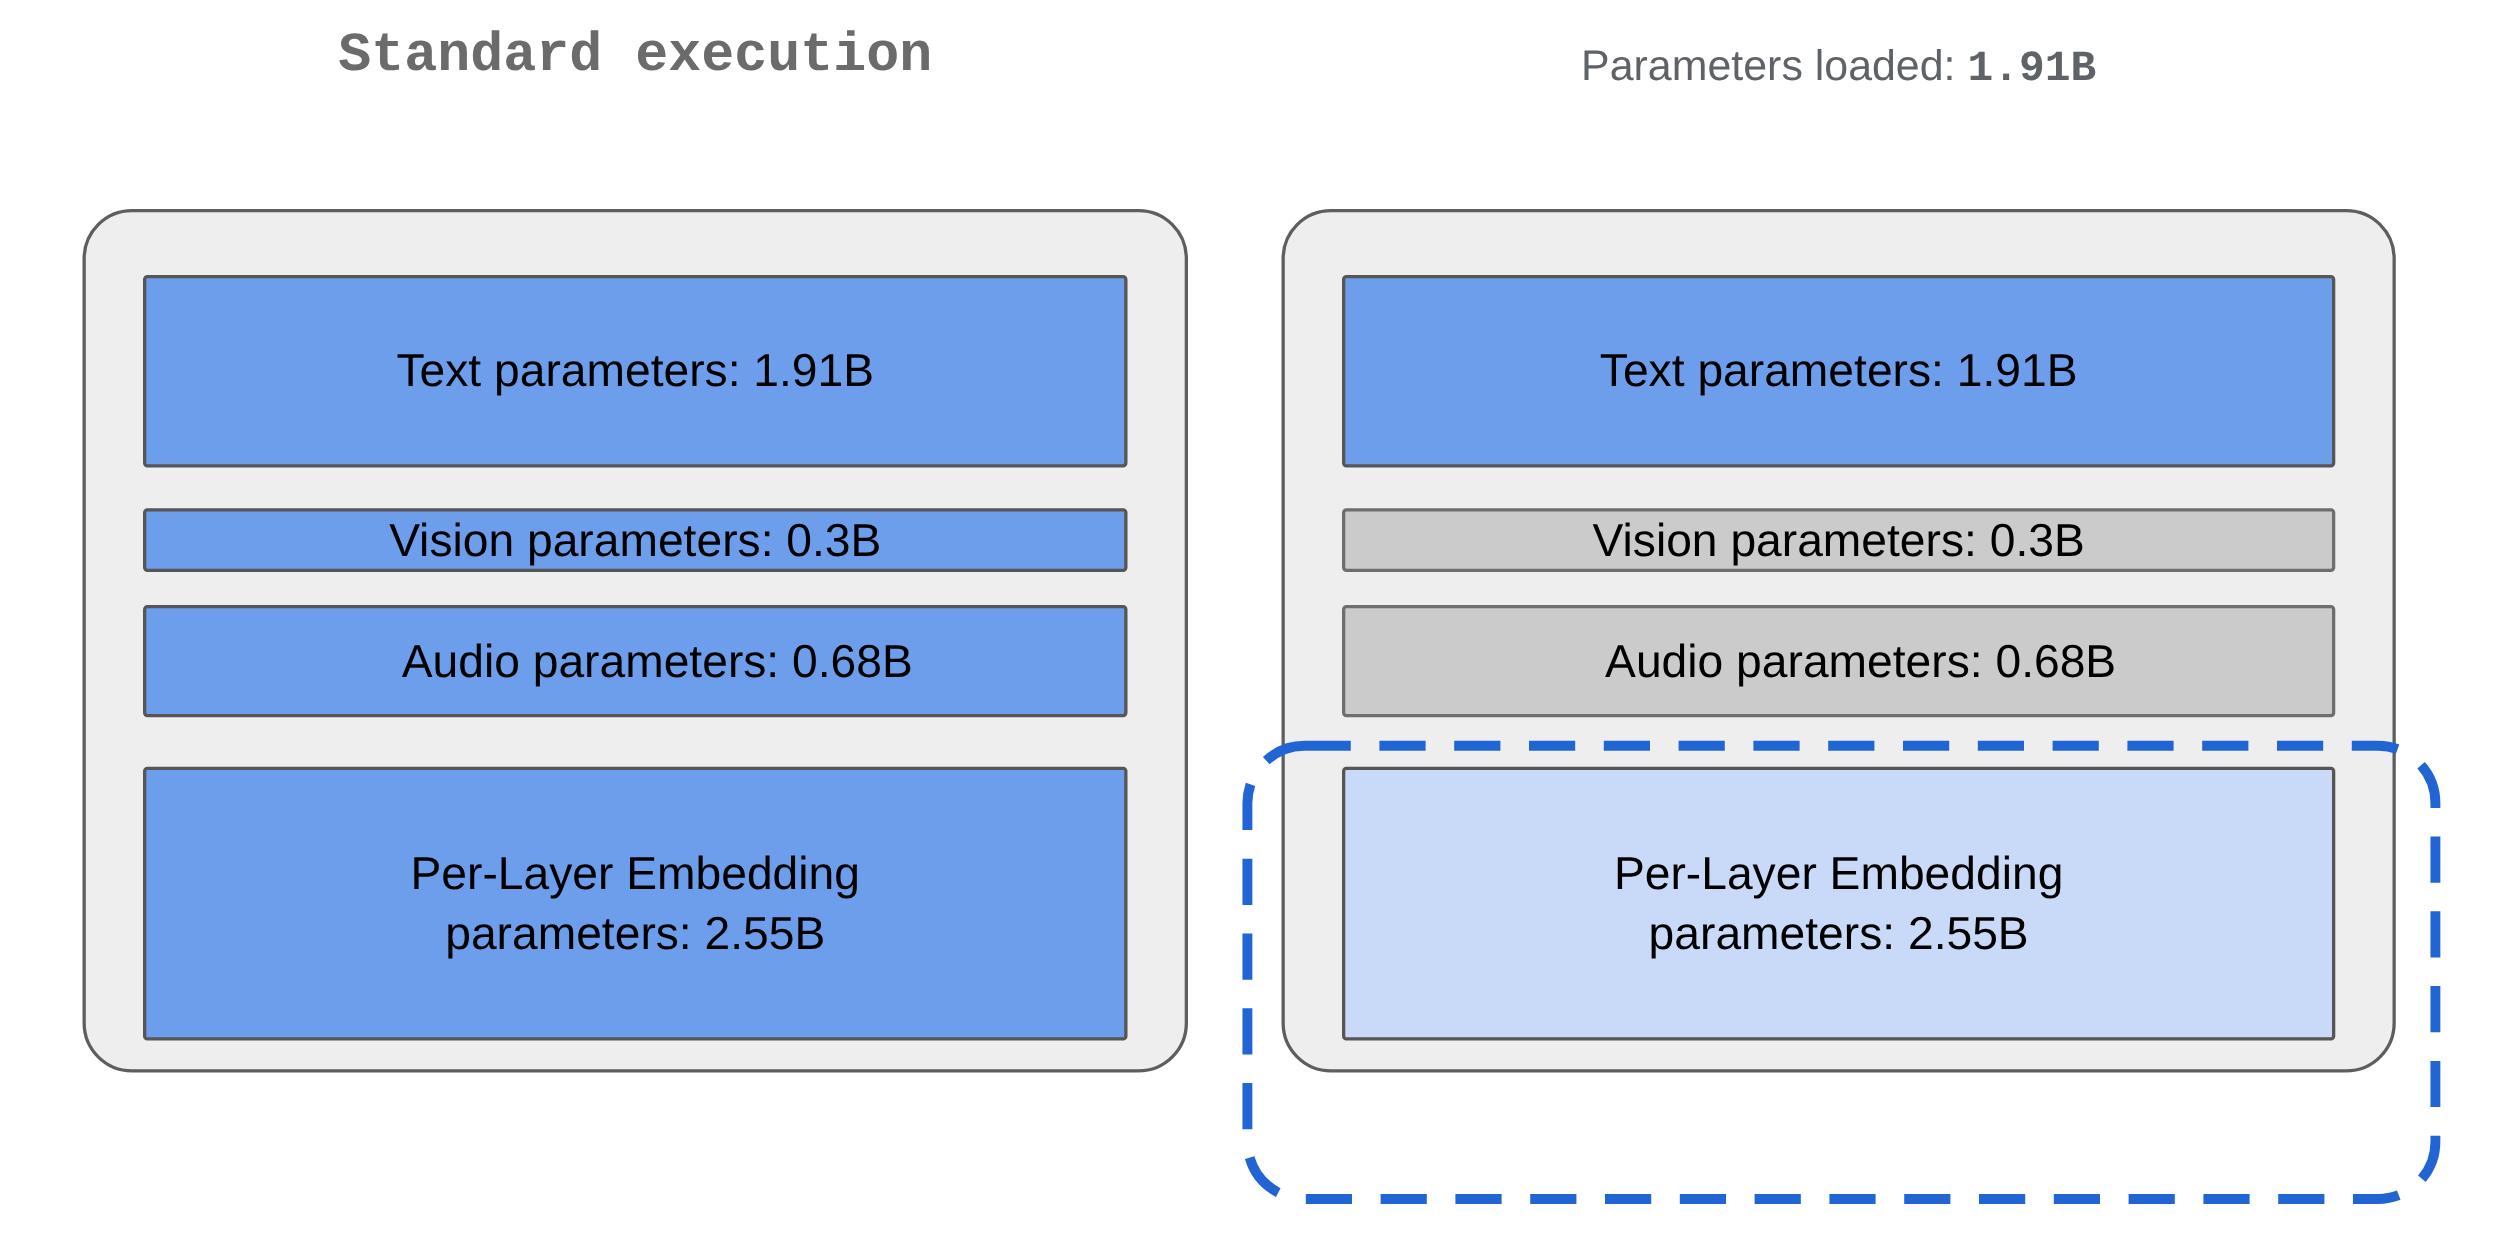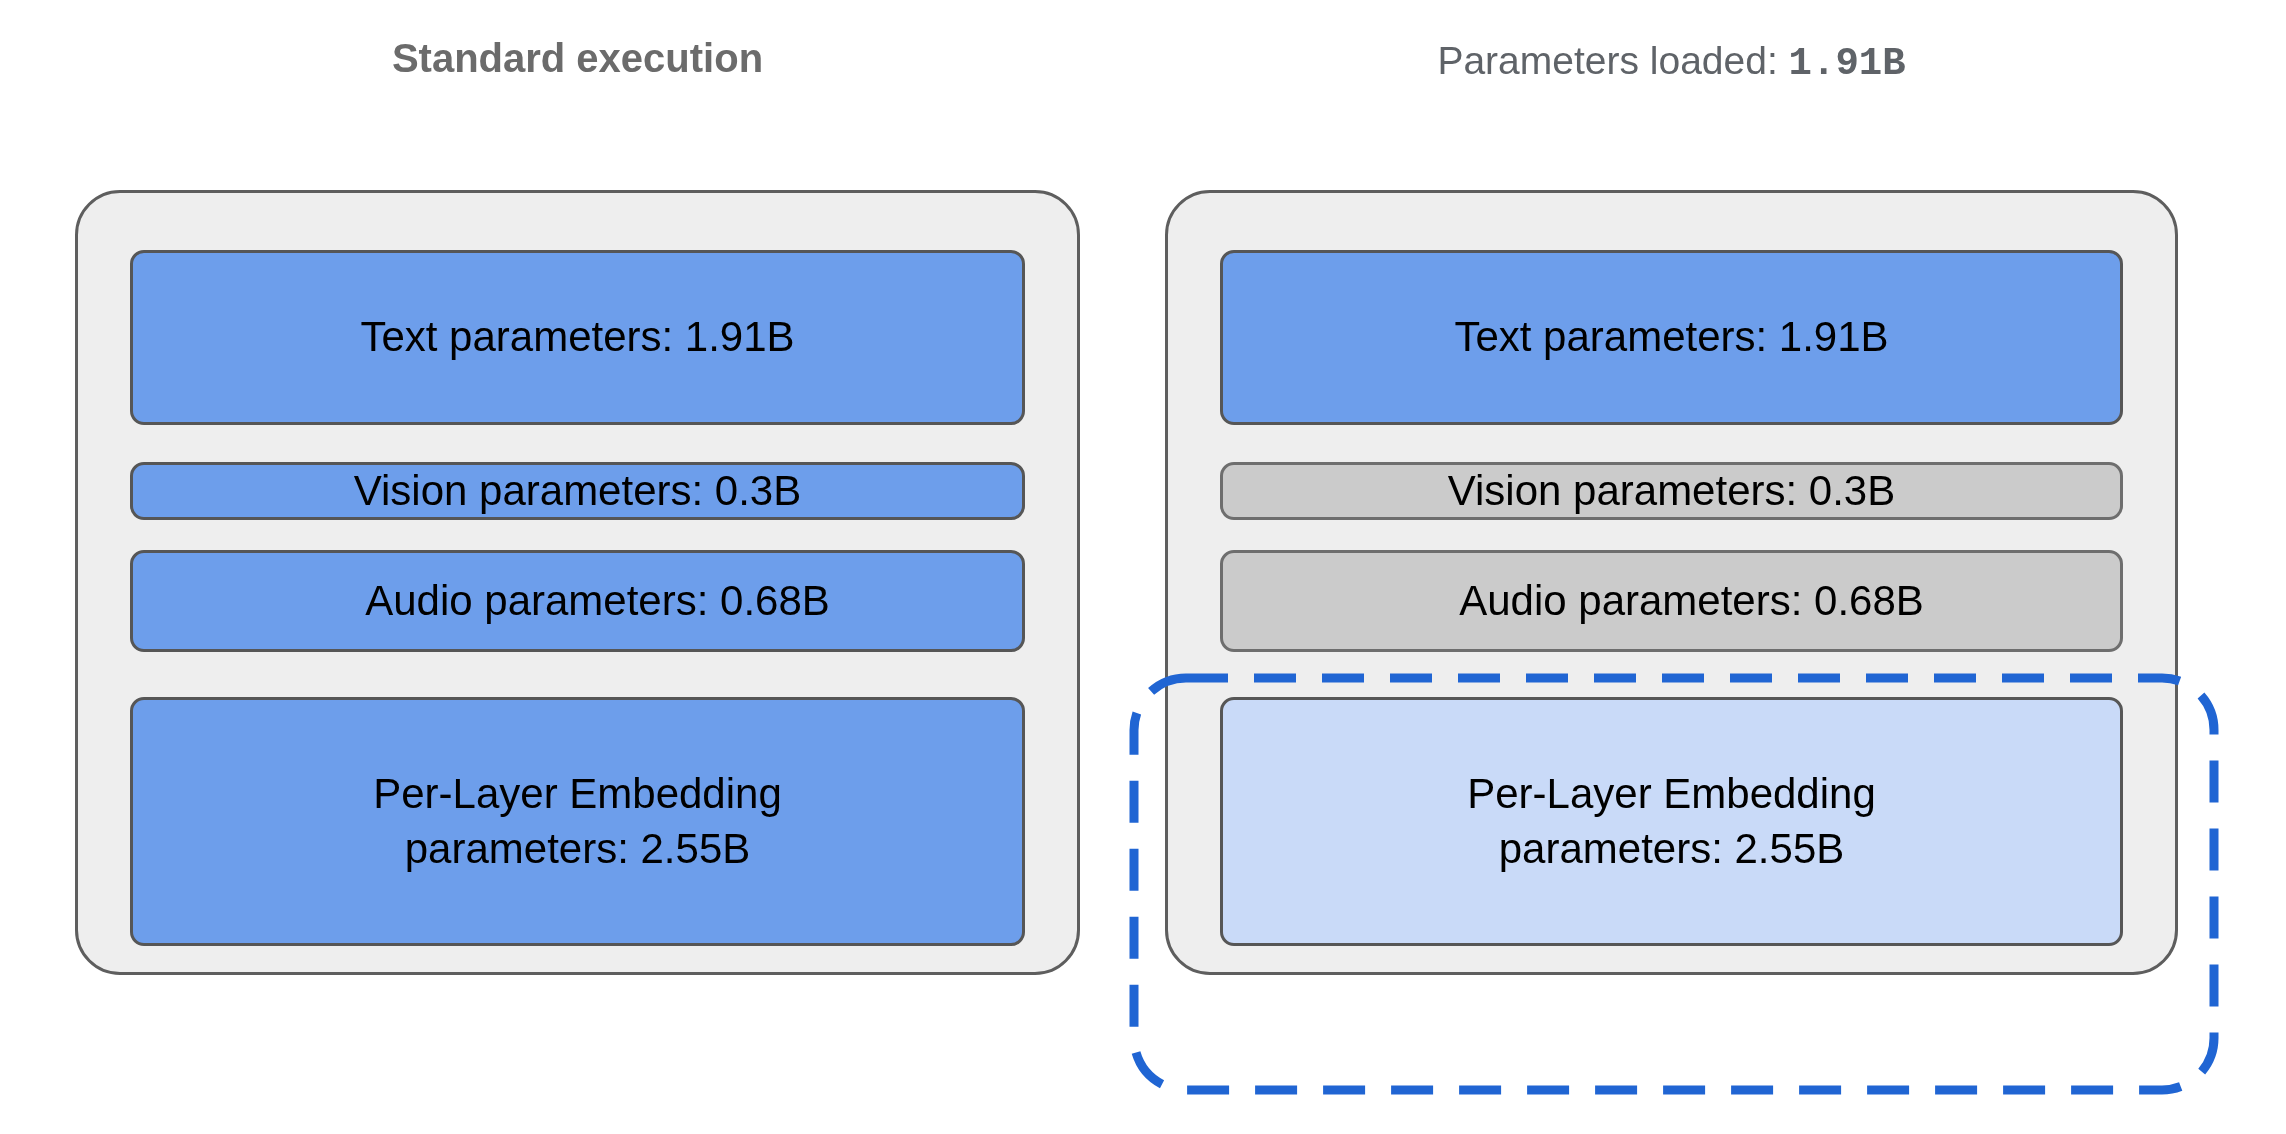--- a/index.html
+++ b/index.html
@@ -16,25 +16,26 @@
   }
   html,body{margin:0;padding:0;background:#ffffff;}
   body{font-family:"Liberation Sans", sans-serif;}
   .canvas{position:relative;width:2286px;height:1134px;background:#ffffff;overflow:hidden;}
 
   .panel{position:absolute;top:22px;text-align:center;}
   .panel-left{left:75px;width:1005px;}
   .panel-right{left:1165px;width:1013px;}
 
   .panel-title{
-    margin:12px;
-    font-size:40px;
+    margin:0;
+    font-size:50px;
     font-weight:700;
     line-height:1.2;
     color:var(--title-gray,#6b6b6b);
+    font-family:Liberation Mono, monospace;
   }
   .panel-subtitle{
     margin:16px 0 0 0;
     font-size:39px;
     line-height:1.2;
     color:var(--subtitle-gray,#5f6368);
   }
   .bold{font-weight:700;font-family:Liberation Mono, monospace;}
 
   .container{
@@ -45,21 +46,21 @@
     box-sizing:border-box;
     background:var(--container-fill,#eeeeee);
     border:3px solid var(--container-border,#5e5e5e);
     border-radius:45px;
     padding:57px 52px 0 52px;
   }
 
   .box{
     box-sizing:border-box;
     border:3px solid var(--box-border,#565656);
-    border-radius:14px;
+    border-radius:4px;
     display:flex;
     flex-direction:column;
     align-items:center;
     justify-content:center;
     font-size:42px;
     line-height:1.3;
     color:var(--text-black,#000);
   }
   .box.blue{background:var(--blue-box,#6d9eeb);}
   .box.gray{background:var(--gray-box,#cbcbcb);border-color:#6e6e6e;}

